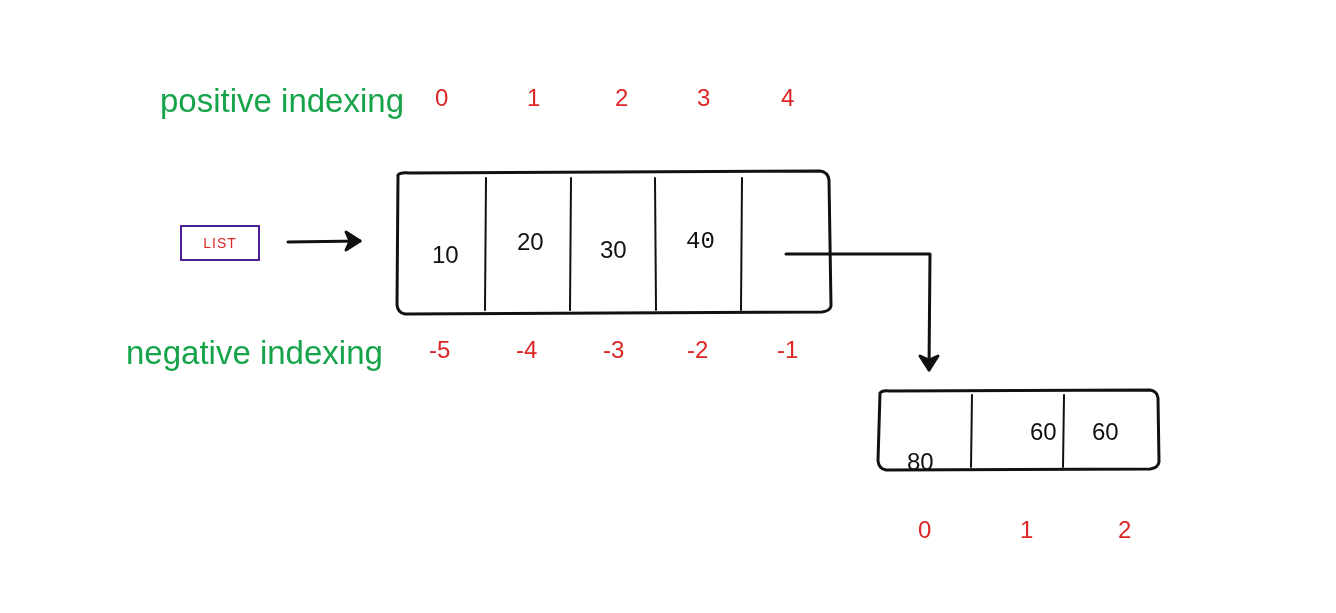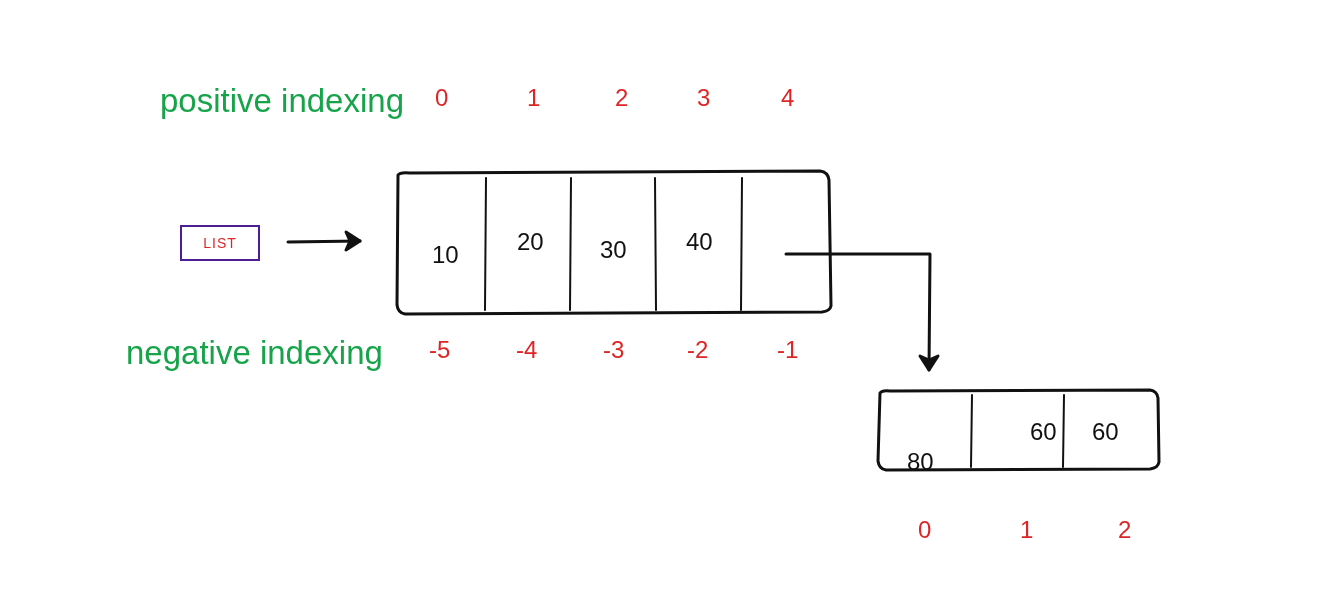--- a/index.html
+++ b/index.html
@@ -68,21 +68,21 @@
 
 <div class="red-index" style="left:435px; top:84px;">0</div>
 <div class="red-index" style="left:527px; top:84px;">1</div>
 <div class="red-index" style="left:615px; top:84px;">2</div>
 <div class="red-index" style="left:697px; top:84px;">3</div>
 <div class="red-index" style="left:781px; top:84px;">4</div>
 
 <div class="cell-value" style="left:432px; top:241px;">10</div>
 <div class="cell-value" style="left:517px; top:228px;">20</div>
 <div class="cell-value" style="left:600px; top:236px;">30</div>
-<div class="cell-value" style="left:686px; top:228px;">40</div>
+<div class="cell-value" style="left:686px; top:228px;font-family:Liberation Mono, monospace;">40</div>
 <div class="cell-value" style="left:773px; top:228px;"></div>
 
 <div class="red-index" style="left:429px; top:336px;">-5</div>
 <div class="red-index" style="left:516px; top:336px;">-4</div>
 <div class="red-index" style="left:603px; top:336px;">-3</div>
 <div class="red-index" style="left:687px; top:336px;">-2</div>
 <div class="red-index" style="left:777px; top:336px;">-1</div>
 
 <div class="cell-value" style="left:907px; top:418px;margin-top:30px;">80</div>
 <div class="cell-value" style="left:1000px; top:418px;margin-left:30px;">60</div>

